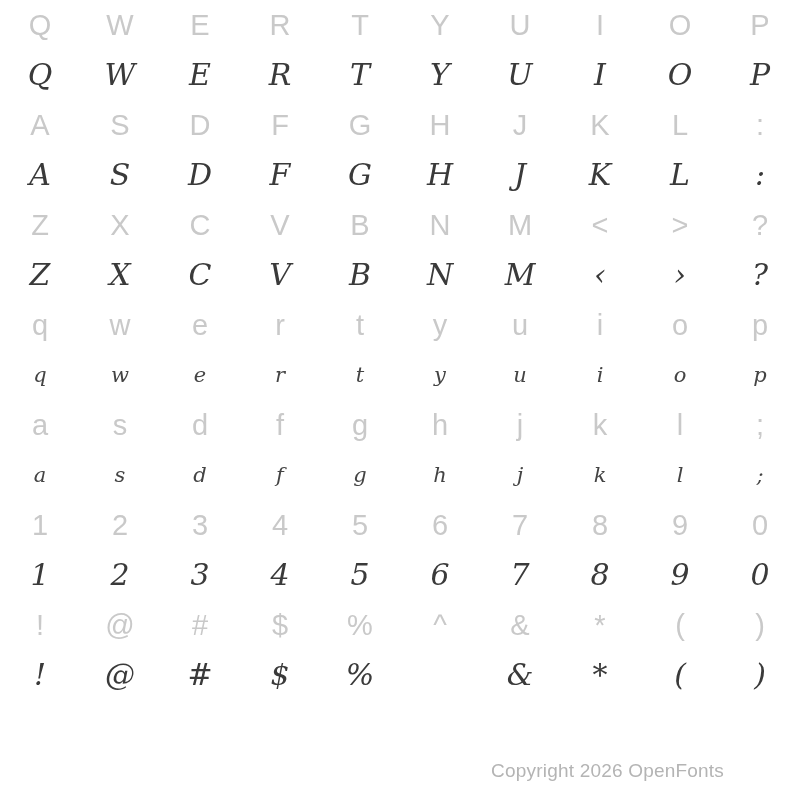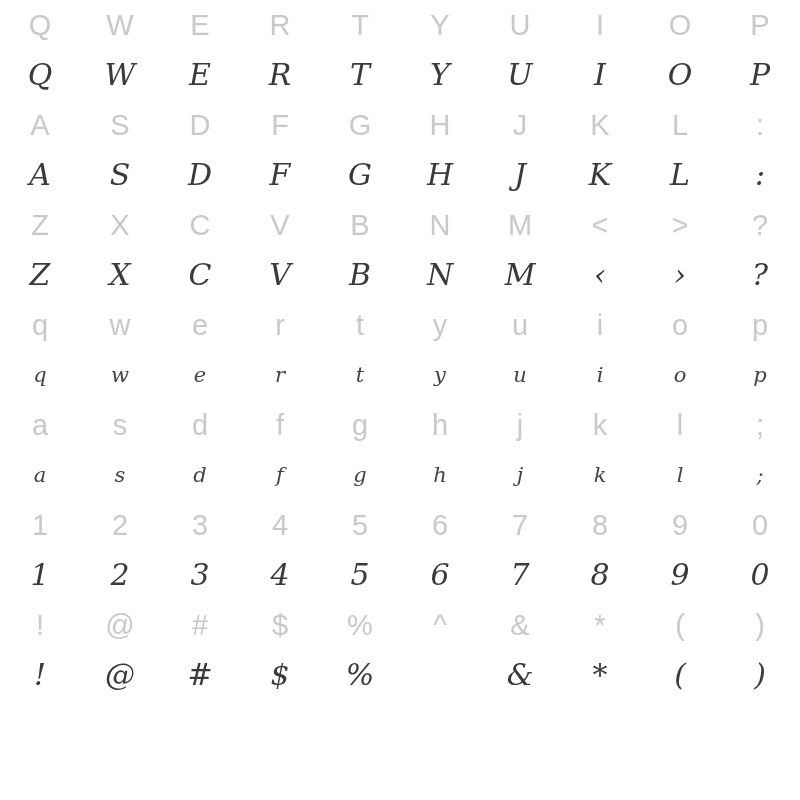--- a/index.html
+++ b/index.html
@@ -251,13 +251,14 @@
         <div class="cell">#</div>
         <div class="cell">$</div>
         <div class="cell">%</div>
         <div class="cell"></div>
         <div class="cell">&amp;</div>
         <div class="cell">*</div>
         <div class="cell">(</div>
         <div class="cell">)</div>
       </div>
     </div>
+  <div class="footer">Copyright 2026 OpenFonts</div>
 </div>
 
 </body></html>

